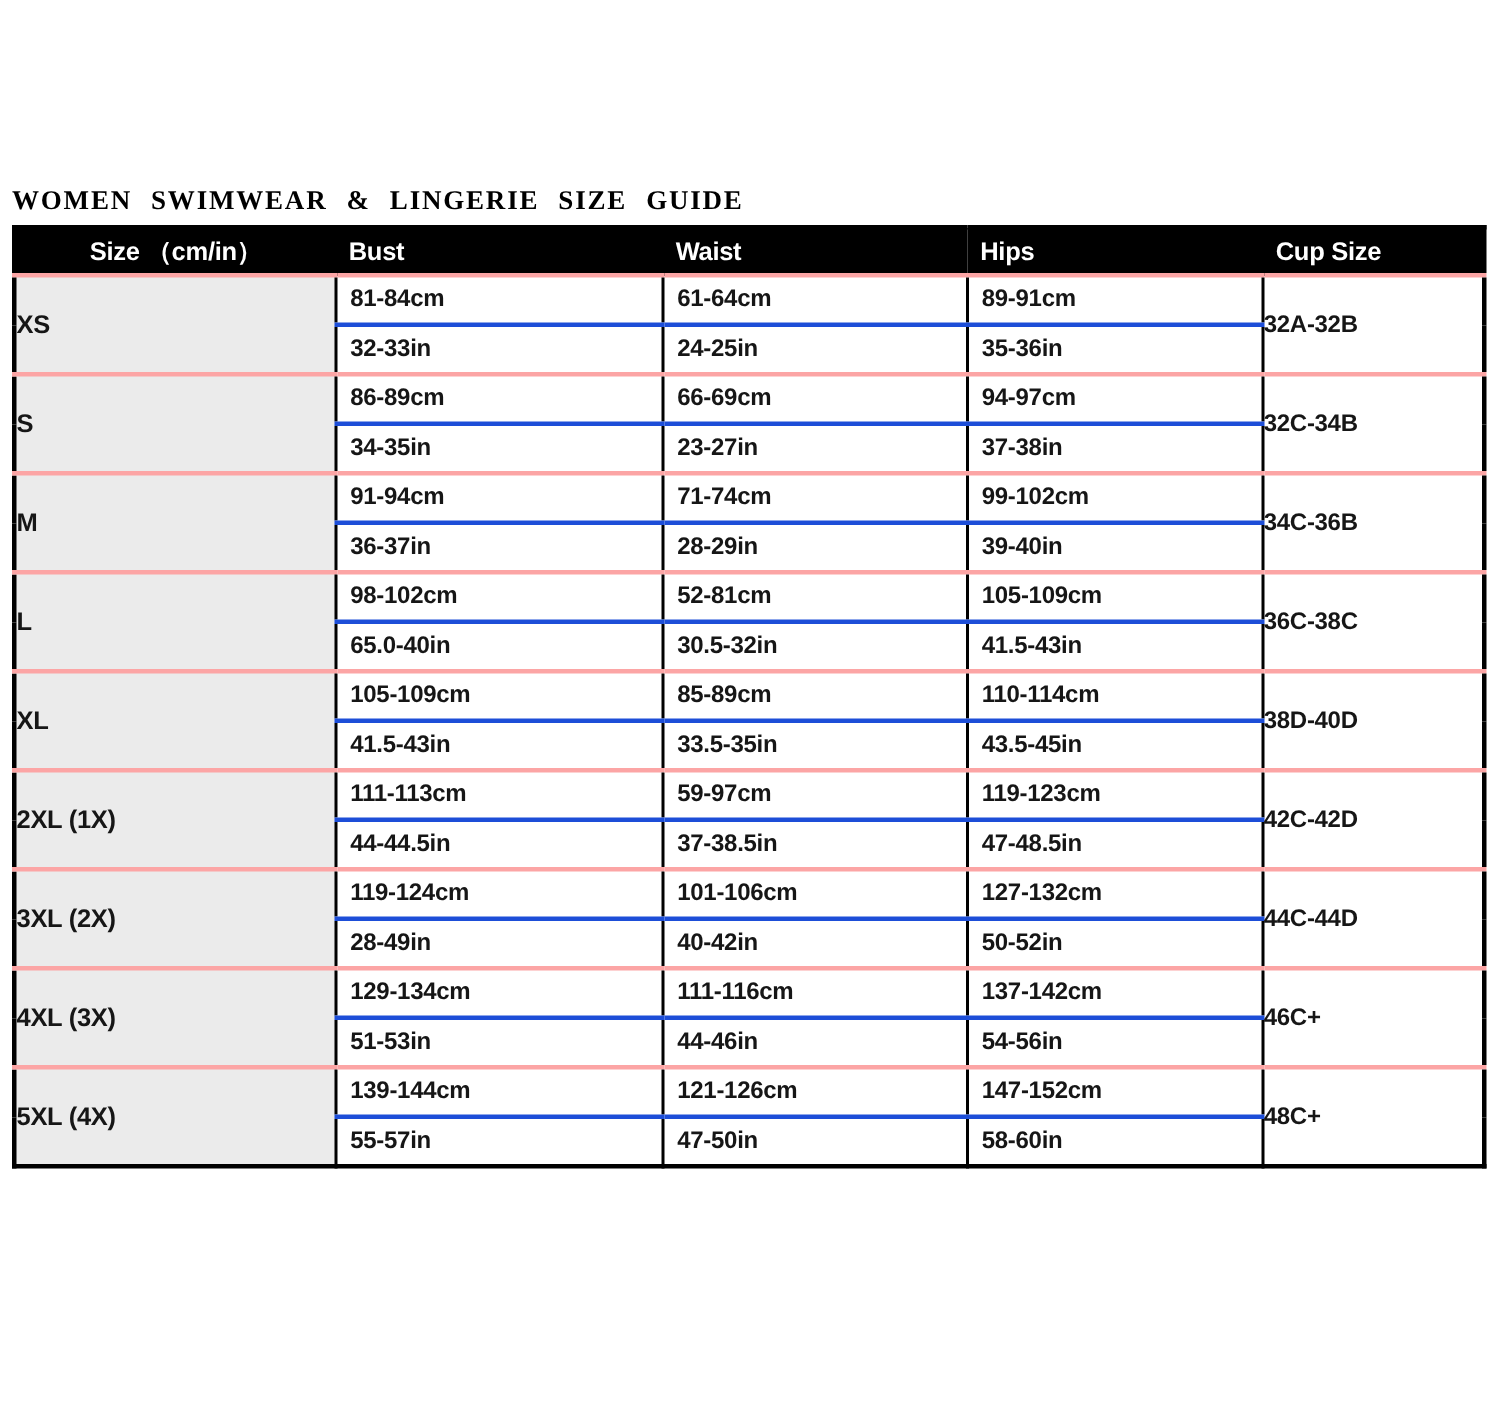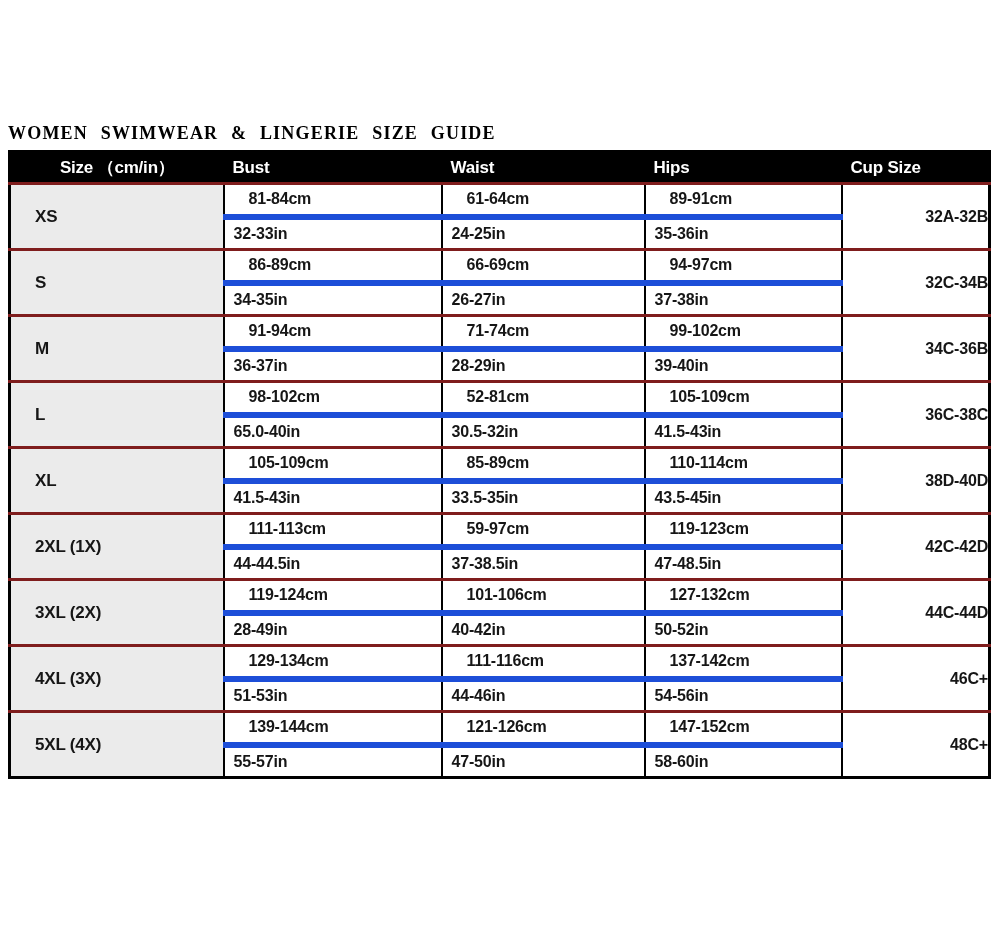--- a/index.html
+++ b/index.html
@@ -59,31 +59,31 @@
     background: #ffffff;
     color: #161616;
     font-size: 16px;
     font-weight: 700;
     letter-spacing: -0.2px;
     padding-left: 9px;
     vertical-align: middle;
     white-space: nowrap;
   }
   
-  tr.grp td { border-top: 3px solid #7f1d1d; padding-left: 24px; }
+  tr.grp td { border-top: 3px solid #fca5a5; }
   
-  tr.sub td { border-top: 6px solid #1d4ed8; }
+  tr.sub td { border-top: 3px solid #1d4ed8; }
 
   td.size-cell {
     background: #ebebeb;
     padding-left: 0;
     font-size: 17px;
   }
   td.cup-cell {
-    text-align: right;
+    text-align: left;
     padding-left: 0;
   }
 </style>
 </head>
 <body>
 
 <div class="page">
   <div class="title">WOMEN SWIMWEAR &amp; LINGERIE SIZE GUIDE</div>
 
   <table class="size-guide">
@@ -120,21 +120,21 @@
 
       <tr class="grp">
         <td class="size-cell" rowspan="2">S</td>
         <td>86-89cm</td>
         <td>66-69cm</td>
         <td>94-97cm</td>
         <td class="cup-cell" rowspan="2">32C-34B</td>
       </tr>
       <tr class="sub">
         <td>34-35in</td>
-        <td>26-27in</td>
+        <td>23-27in</td>
         <td>37-38in</td>
       </tr>
 
       <tr class="grp">
         <td class="size-cell" rowspan="2">M</td>
         <td>91-94cm</td>
         <td>71-74cm</td>
         <td>99-102cm</td>
         <td class="cup-cell" rowspan="2">34C-36B</td>
       </tr>

